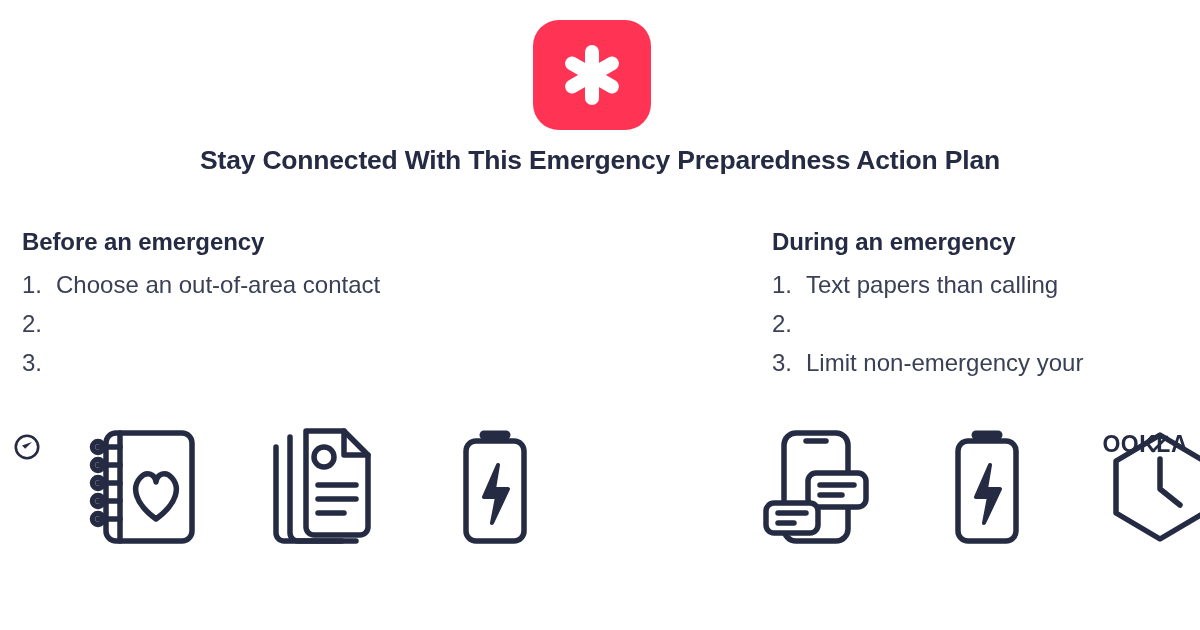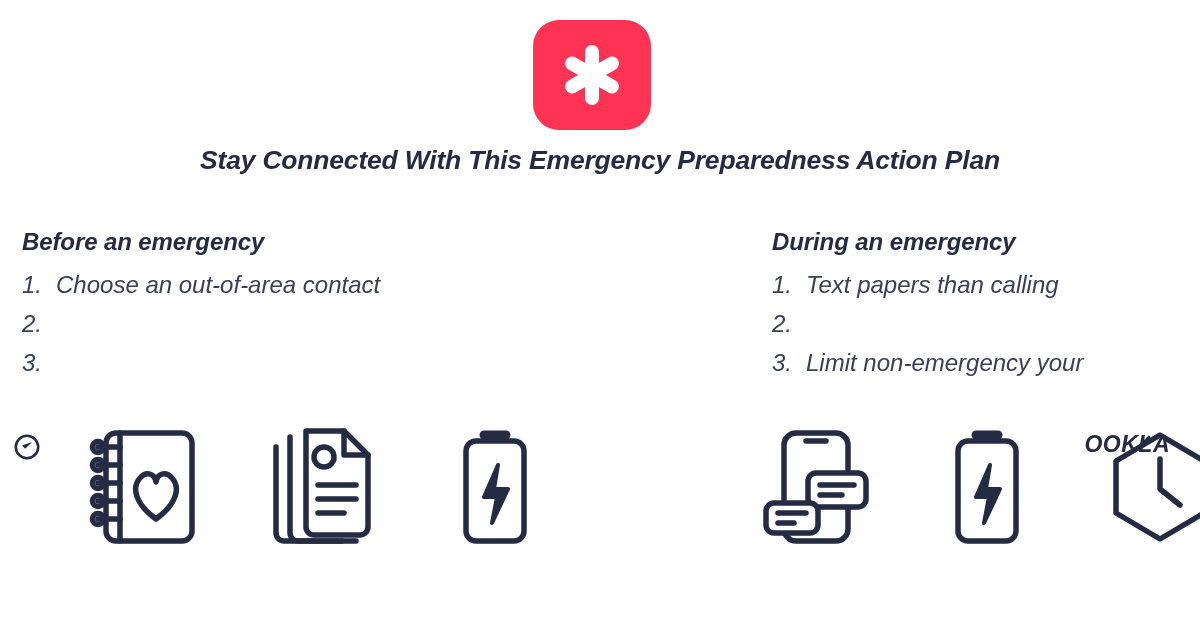--- a/index.html
+++ b/index.html
@@ -8,21 +8,20 @@
     height: 630px;
     background: #ffffff;
     font-family: "Liberation Sans", sans-serif;
     color: #2b3045;
     overflow: hidden;
   }
   .page {
     position: relative;
     width: 1200px;
     height: 474px;
-    font-style: italic;
   }
 
   
   .badge {
     position: absolute;
     left: 533px;
     top: 20px;
     width: 118px;
     height: 110px;
     background: #ff3455;
@@ -104,21 +103,21 @@
     color: #252b42;
   }
   .footer-tm {
     font-size: 9px;
     vertical-align: super;
     font-weight: bold;
     color: #252b42;
   }
   .footer-right {
     position: absolute;
-    right: 30px;
+    right: 12px;
     bottom: 16px;
     display: flex;
     align-items: center;
   }
   .ookla-text {
     font-size: 23px;
     font-weight: bold;
     letter-spacing: 0.5px;
     color: #252b42;
     position: relative;

